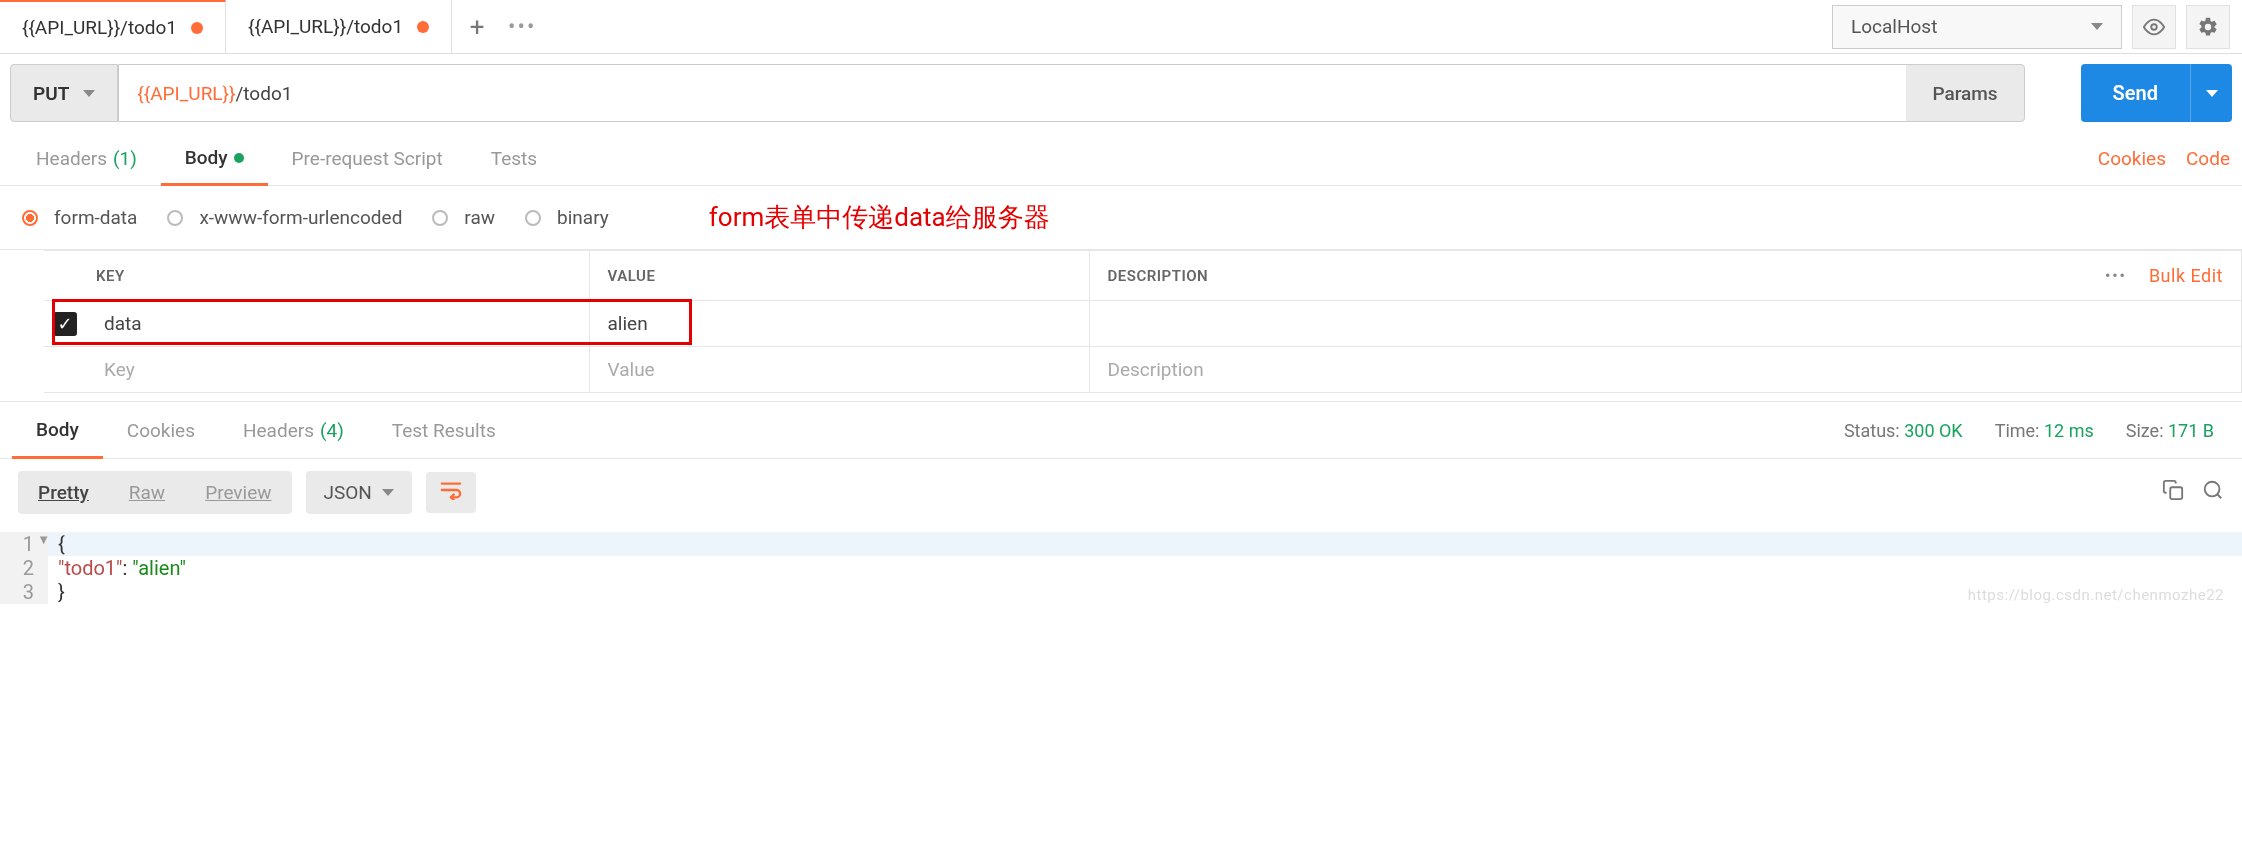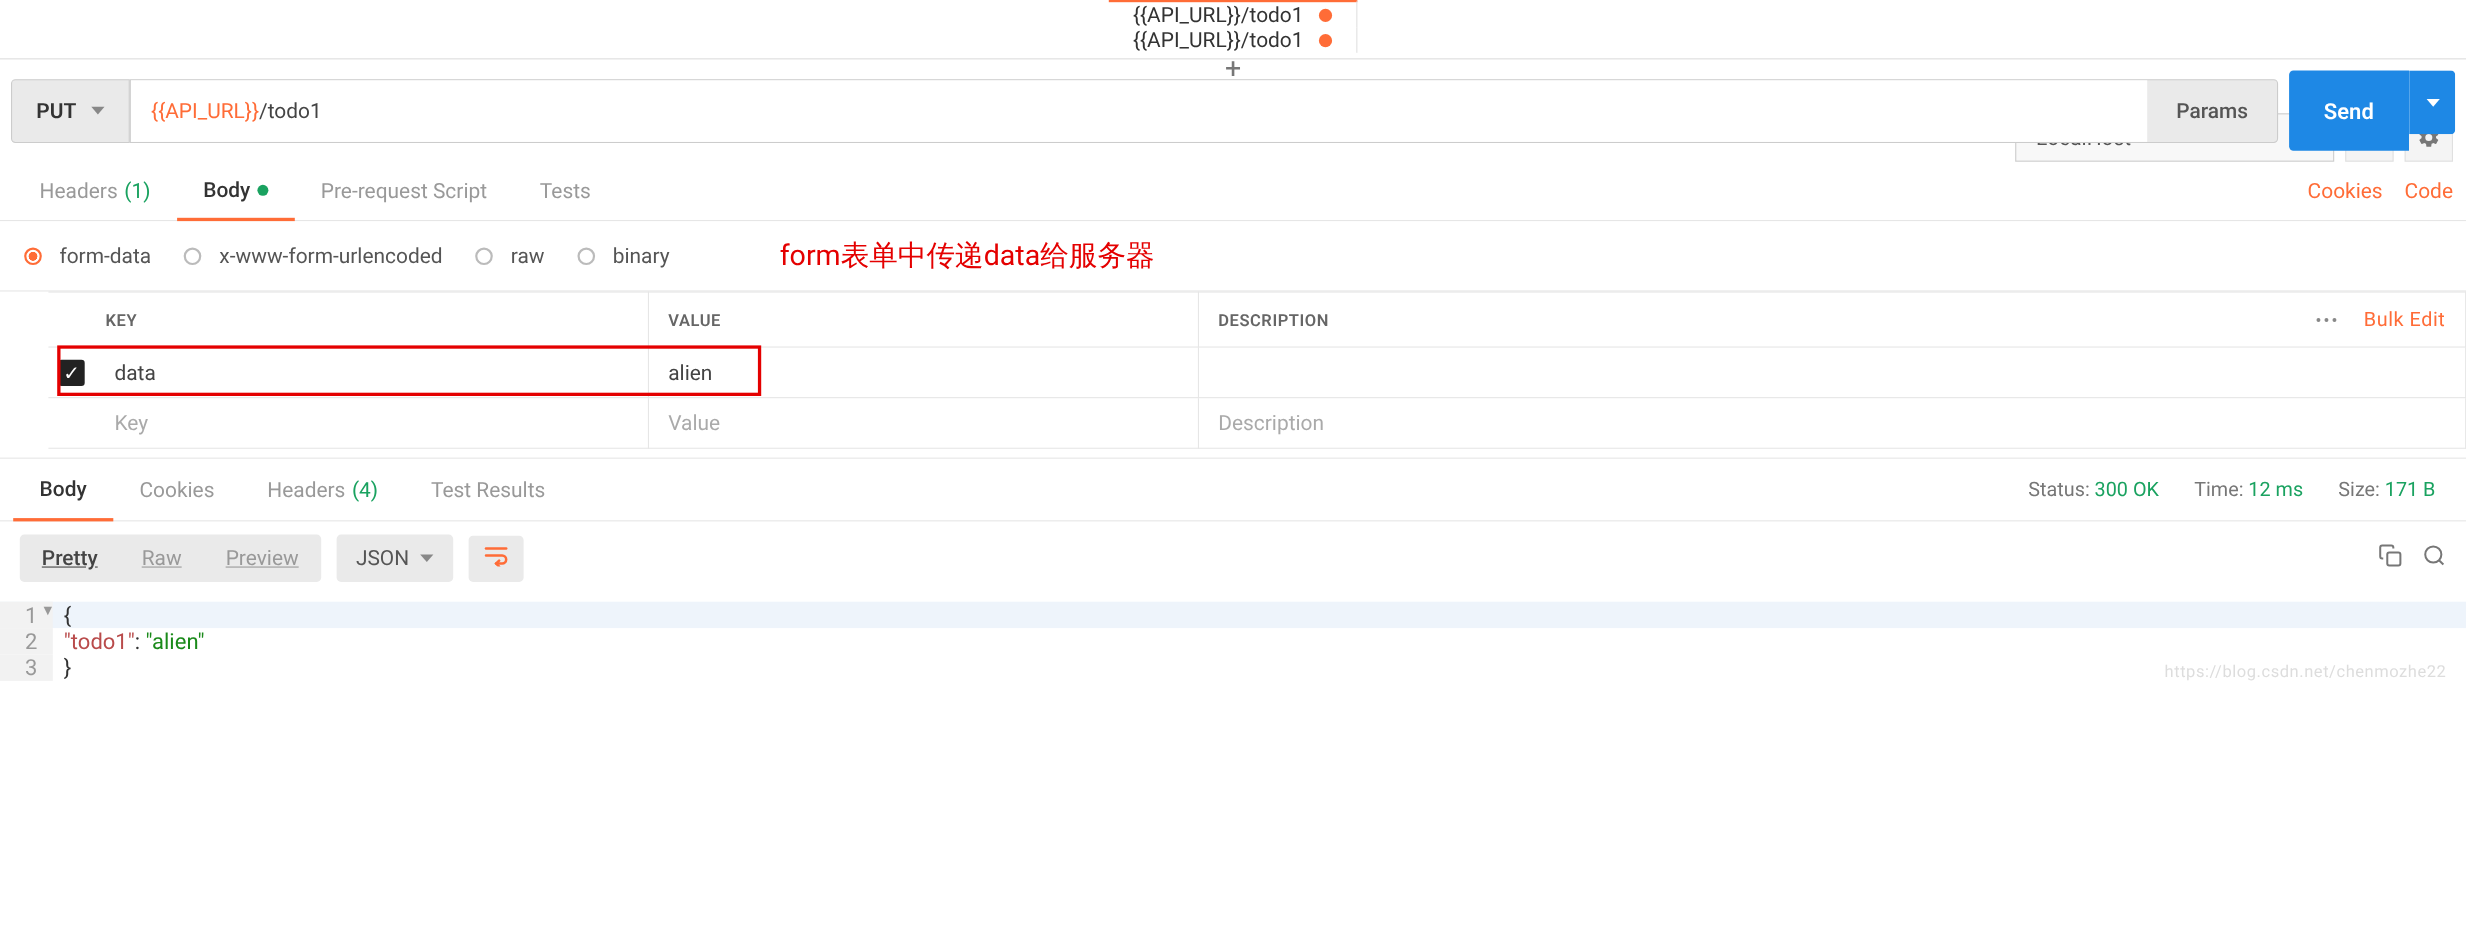--- a/index.html
+++ b/index.html
@@ -1,32 +1,32 @@
 <!DOCTYPE html>
 <html><head>
 <meta charset="utf-8">
 <style>
 * { margin: 0; padding: 0; box-sizing: border-box; font-family: -apple-system, BlinkMacSystemFont, "Segoe UI", Roboto, sans-serif; }
 body { background: #fff; color: #333; font-size: 19px; width: 2242px; }
-.top-bar { display: flex; align-items: center; height: 54px; border-bottom: 1px solid #ddd; background: #fff; flex-direction: column; }
+.top-bar { display: flex; align-items: center; height: 54px; border-bottom: 1px solid #ddd; background: #fff; }
 .tab { display: flex; align-items: center; gap: 14px; height: 54px; padding: 0 22px; border-right: 1px solid #e0e0e0; cursor: pointer; }
 .tab.active { border-top: 3px solid #ff6c37; padding-top: 0; margin-top: -1px; }
 .dot-orange { width: 12px; height: 12px; background: #ff6c37; border-radius: 50%; }
 .new-tab-btn { width: 30px; display: flex; justify-content: center; color: #777; font-size: 26px; margin: 0 10px; cursor: pointer; }
 .more-dots { color: #999; font-size: 22px; letter-spacing: 2px; margin-left: 6px; cursor: pointer; }
 .top-right { margin-left: auto; display: flex; align-items: center; gap: 10px; padding-right: 12px; }
 .env-select { display: flex; align-items: center; justify-content: space-between; border: 1px solid #ccc; background: #f8f8f8; height: 44px; width: 290px; padding: 0 18px; color: #555; cursor: pointer; gap: 25px; }
 .icon-btn { width: 44px; height: 44px; display: flex; align-items: center; justify-content: center; color: #777; background: #f4f4f4; border: 1px solid #e0e0e0; cursor: pointer; }
 .request-bar { display: flex; align-items: center; padding: 10px; gap: 10px; }
 .method-select { display: flex; align-items: center; gap: 14px; background: #eaeaea; border: 1px solid #ccc; height: 58px; padding: 0 22px; font-weight: 600; color: #333; cursor: pointer; border-radius: 4px 0 0 4px; }
 .url-bar { flex: 1; display: flex; align-items: center; border: 1px solid #ccc; background: #eaeaea; height: 58px; border-radius: 0 4px 4px 0; }
 .url-input { flex: 1; background: #fff; height: 100%; display: flex; align-items: center; padding: 0 18px; color: #444; }
 .url-var { color: #ff6c37; }
 .params-btn { padding: 0 26px; color: #555; font-weight: 500; cursor: pointer; }
-.send-btn { background: #1e88e5; color: #fff; font-weight: 600; font-size: 20px; height: 73px; padding: 0 32px; border: none; cursor: pointer; border-radius: 4px 0 0 4px; }
+.send-btn { background: #1e88e5; color: #fff; font-weight: 600; font-size: 20px; height: 58px; padding: 0 32px; border: none; cursor: pointer; border-radius: 4px 0 0 4px; margin-left: 46px; }
 .send-drop { background: #1e88e5; color: #fff; height: 58px; width: 42px; border: none; border-left: 1px solid rgba(255,255,255,.25); cursor: pointer; border-radius: 0 4px 4px 0; display: flex; align-items: center; justify-content: center; }
 .save-btn { background: #eaeaea; color: #555; font-weight: 600; font-size: 20px; height: 58px; padding: 0 26px; border: 1px solid #ccc; cursor: pointer; border-radius: 4px 0 0 4px; }
 .save-drop { background: #eaeaea; color: #777; height: 58px; width: 42px; border: 1px solid #ccc; border-left: 1px solid #ccc; cursor: pointer; border-radius: 0 4px 4px 0; display: flex; align-items: center; justify-content: center; }
 .req-tabs { display: flex; align-items: center; padding: 0 12px; border-bottom: 1px solid #e6e6e6; height: 54px; }
 .req-tab { padding: 0 24px; color: #999; cursor: pointer; height: 100%; display: flex; align-items: center; gap: 6px; }
 .req-tab.active { color: #333; border-bottom: 3px solid #ff6c37; margin-bottom: -1px; font-weight: 500; }
 .count-green { color: #1aa260; }
 .dot-green { width: 10px; height: 10px; background: #1aa260; border-radius: 50%; display: inline-block; }
 .req-right { margin-left: auto; display: flex; gap: 20px; }
 .link-orange { color: #ff6c37; cursor: pointer; }

